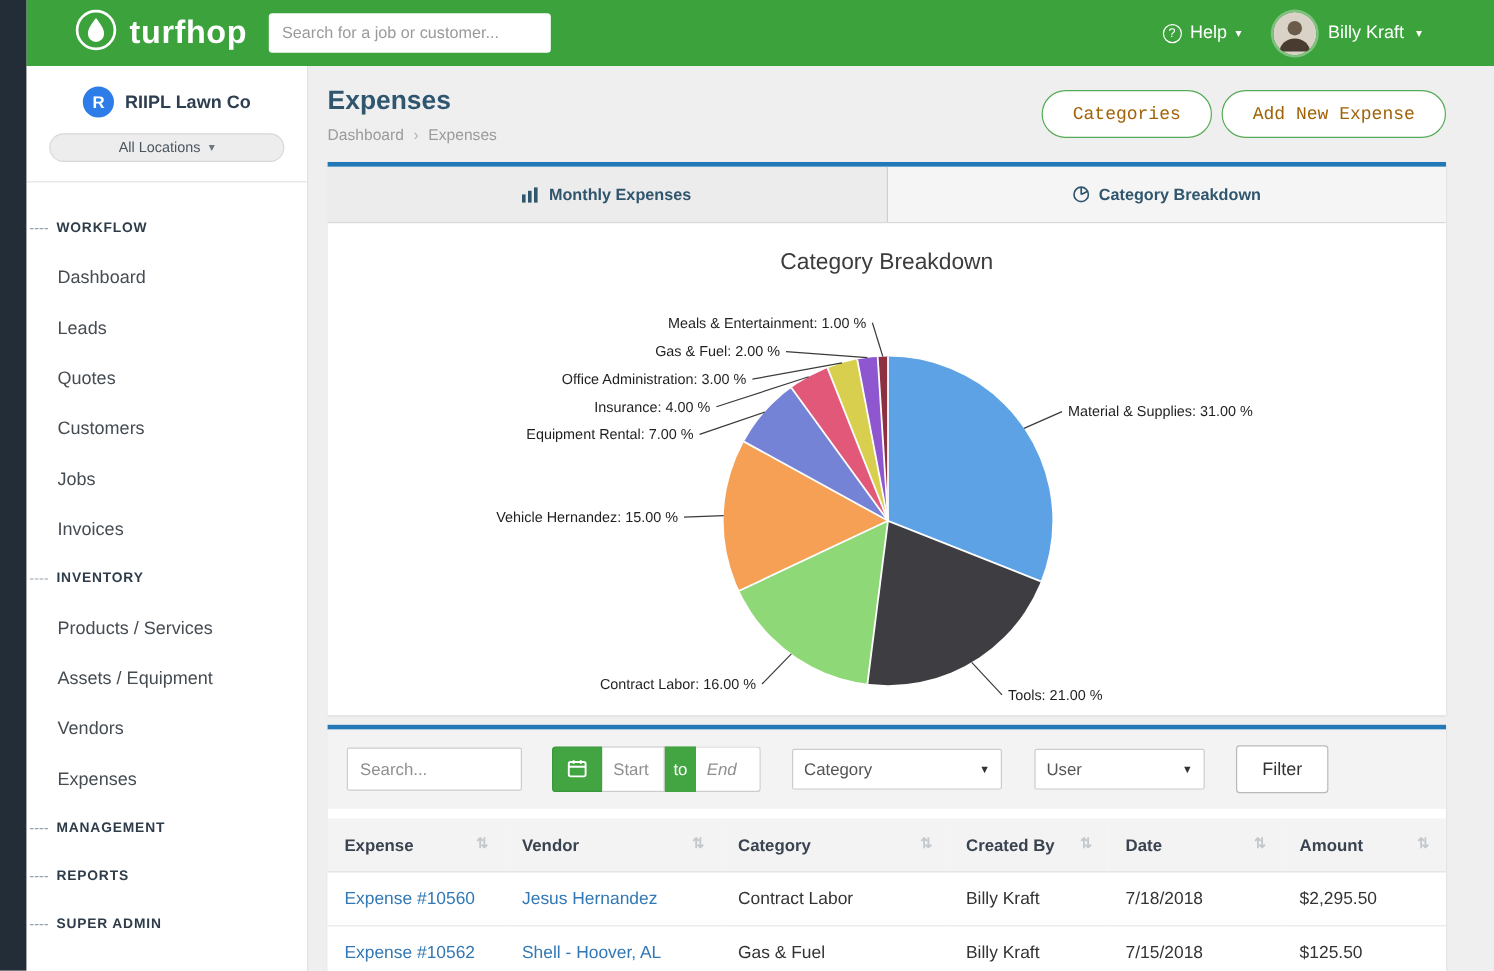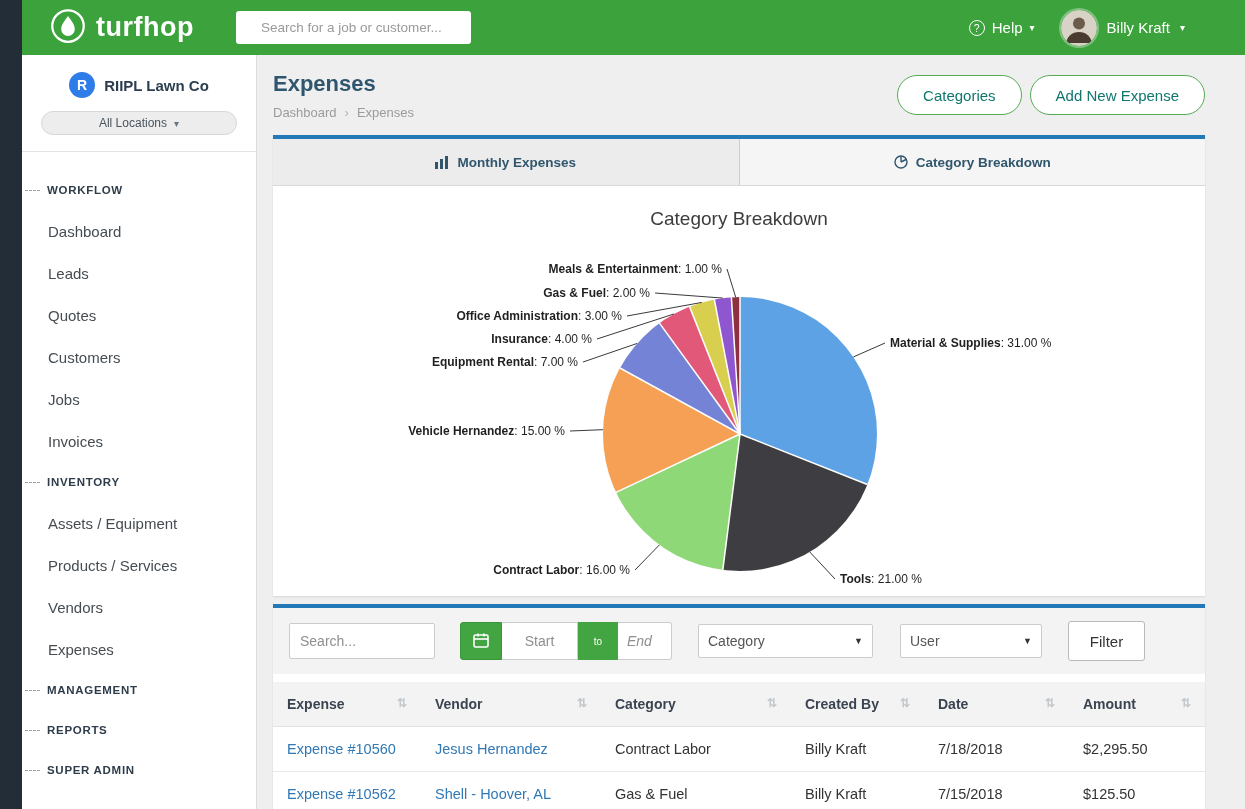--- a/index.html
+++ b/index.html
@@ -1,26 +1,26 @@
 <!DOCTYPE html>
 <html><head>
 <meta charset="utf-8">
 <style>
   * { box-sizing: border-box; }
   body { margin:0; width:1245px; height:809px; overflow:hidden; position:relative;
          font-family:"Liberation Sans", sans-serif; background:#efefef; color:#333; }
 
   .left-strip { position:absolute; left:0; top:0; width:22px; height:809px; background:#232d38; z-index:6; }
 
-  header { position:absolute; left:10px; top:0; right:0; height:55px; background:#3ca23c;
+  header { position:absolute; left:22px; top:0; right:0; height:55px; background:#3ca23c;
            display:flex; align-items:center; padding:0 60px 0 40px; z-index:5; }
   .brand { display:flex; align-items:center; gap:10px; cursor:pointer; }
   .brand-text { color:#fff; font-size:27px; font-weight:bold; letter-spacing:.5px; }
-  .hdr-search { margin-left:42px; width:235px; height:33px; border:none; border-radius:3px;
-                padding:0 25px; font-size:13.5px; color:#444; outline:none; font-family:inherit; }
+  .hdr-search { margin-left:18px; width:235px; height:33px; border:none; border-radius:3px;
+                padding:0 11px; font-size:13.5px; color:#444; outline:none; font-family:inherit; }
   .hdr-search::placeholder { color:#9a9a9a; }
   .hdr-right { margin-left:auto; display:flex; align-items:center; gap:26px; color:#fff; }
   .help { display:flex; align-items:center; gap:7px; font-size:15px; cursor:pointer; }
   .help-icon { width:16px; height:16px; border:1px solid #fff; border-radius:50%; font-size:10.5px;
                display:flex; align-items:center; justify-content:center; }
   .user { display:flex; align-items:center; gap:10px; font-size:15px; cursor:pointer; }
   .avatar { width:36px; height:36px; border-radius:50%; overflow:hidden; display:block;
             box-shadow:0 0 0 2px rgba(255,255,255,.35); }
   .chev { font-size:10px; }
 
@@ -42,53 +42,53 @@
   .nav-item { height:42px; display:flex; align-items:center; padding-left:26px; font-size:15px;
               color:#454c52; cursor:pointer; }
 
   main { position:absolute; left:257px; top:55px; right:0; bottom:0; padding:16px 40px 0 16px; overflow:hidden; }
   .page-head { display:flex; align-items:flex-start; justify-content:space-between; margin-bottom:15px; }
   h1 { margin:0; font-size:22px; font-weight:bold; color:#2f566e; }
   .breadcrumb { margin-top:8px; font-size:13px; color:#9b9b9b; display:flex; align-items:center; }
   .bc-sep { margin:0 8px; color:#b5b5b5; }
   .page-actions { display:flex; gap:8px; margin-top:4px; }
   .pill { height:40px; padding:0 25px; border-radius:20px; border:1px solid #55ab55; background:#fff;
-          color:#0f766e; font-size:15px; font-family:Liberation Sans, sans-serif; cursor:pointer; }
+          color:#a16207; font-size:15px; font-family:Liberation Mono, monospace; cursor:pointer; }
 
   .card { background:#fff; border-top:4px solid #2379b8; box-shadow:0 1px 2px rgba(0,0,0,.1); }
   .card + .card { margin-top:8px; }
 
   .tabs { display:flex; height:47px; border-bottom:1px solid #d9d9d9; }
   .tab { flex:1; display:flex; align-items:center; justify-content:center; gap:8px; font-size:13.5px;
          font-weight:bold; color:#30566d; cursor:pointer; }
   .tab-left { background:#ececec; border-right:1px solid #cfcfcf; }
   .tab-right { background:#f5f5f5; }
   .tab-icon svg { display:block; }
 
   .chart-area { position:relative; height:410px; }
   .chart-title { position:absolute; top:22px; left:0; right:0; text-align:center; font-size:19px; color:#3c3c3c; }
   .pie { position:absolute; left:330px; top:111px; width:274px; height:274px; border-radius:50%; z-index:1; }
   .pie-lines { position:absolute; left:0; top:0; z-index:2; }
   .pie-lines line.lead { stroke:#3a3a3a; stroke-width:1; }
   .pie-lines line.sep  { stroke:#ffffff; stroke-width:1.5; }
   .pie-label { position:absolute; transform:translateY(-50%); font-size:12px; color:#1f1f1f;
                white-space:nowrap; z-index:3; }
-  .pie-label b { font-weight:bold; }
+  .pie-label b { font-weight:normal; }
 
   .filter-bar { background:#f3f3f3; padding:13px 16px; display:flex; align-items:center; }
   .search-sm { width:146px; height:36px; border:1px solid #ccc; border-radius:2px; padding:0 10px;
                font-size:14px; font-family:inherit; }
   .search-sm::placeholder, .date-start::placeholder, .date-end::placeholder { color:#8f8f8f; }
   .date-group { display:flex; margin-left:25px; align-items:stretch; height:38px; }
   .cal-btn { width:42px; background:#42a542; border:1px solid #3a963a; border-radius:3px 0 0 3px;
              display:flex; align-items:center; justify-content:center; cursor:pointer; }
   .date-start, .date-end { border:1px solid #ccc; border-left:none; padding:0 9px; font-size:14px;
                            font-family:inherit; color:#555; }
-  .date-start { width:76px;text-align:center; }
-  .to-box { width:40px; background:#42a542; color:#fff; font-size:10px; display:flex;
+  .date-start { width:52px; }
+  .to-box { width:26px; background:#42a542; color:#fff; font-size:14px; display:flex;
             align-items:center; justify-content:center; }
   .date-end { width:54px; border-radius:0 3px 3px 0;font-style:italic; }
   .select { height:34px; border:1px solid #ccc; border-radius:2px; background:#fff; display:flex;
             align-items:center; justify-content:space-between; padding:0 9px; font-size:14px;
             color:#555; cursor:pointer; }
   .cat-sel { width:175px; margin-left:26px; }
   .user-sel { width:142px; margin-left:27px; }
   .sel-arrow { font-size:9px; color:#333; }
   .filter-btn { margin-left:26px; width:77px; height:40px; background:#fff; border:1px solid #b9b9b9;
                 border-radius:3px; font-size:15px; color:#333; font-family:inherit; cursor:pointer; }
@@ -154,22 +154,22 @@
       <div class="nav-item">Dashboard</div>
       <div class="nav-item">Leads</div>
       <div class="nav-item">Quotes</div>
       <div class="nav-item">Customers</div>
       <div class="nav-item">Jobs</div>
       <div class="nav-item">Invoices</div>
       <div class="nav-section">
         <span class="dash"></span>
         <span>INVENTORY</span>
       </div>
+      <div class="nav-item">Products / Services</div>
       <div class="nav-item">Assets / Equipment</div>
-      <div class="nav-item">Products / Services</div>
       <div class="nav-item">Vendors</div>
       <div class="nav-item">Expenses</div>
       <div class="nav-section">
         <span class="dash"></span>
         <span>MANAGEMENT</span>
       </div>
       <div class="nav-section">
         <span class="dash"></span>
         <span>REPORTS</span>
       </div>

